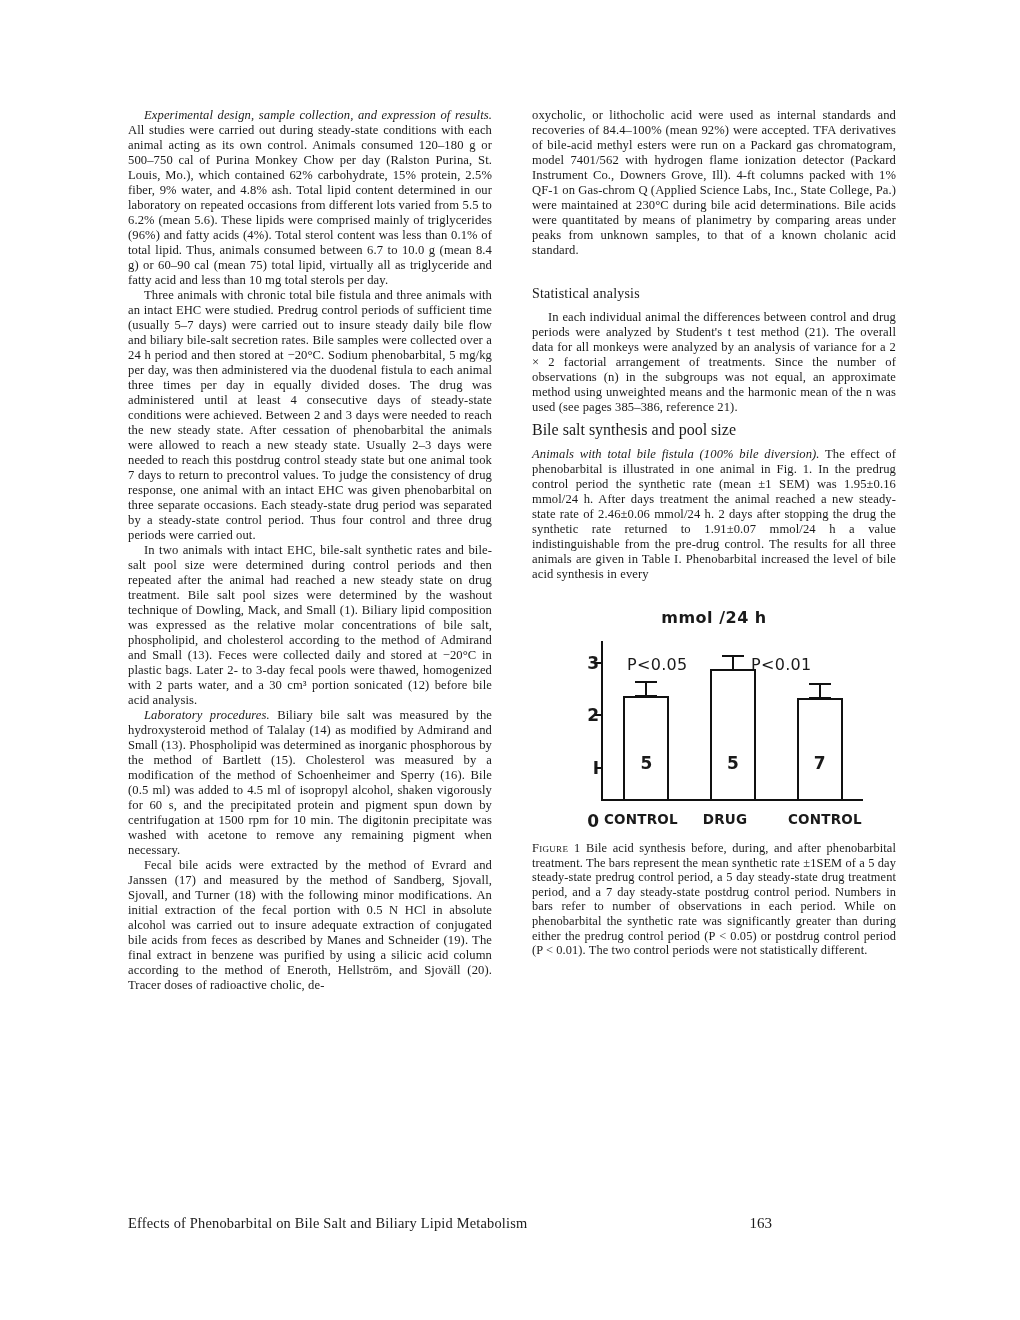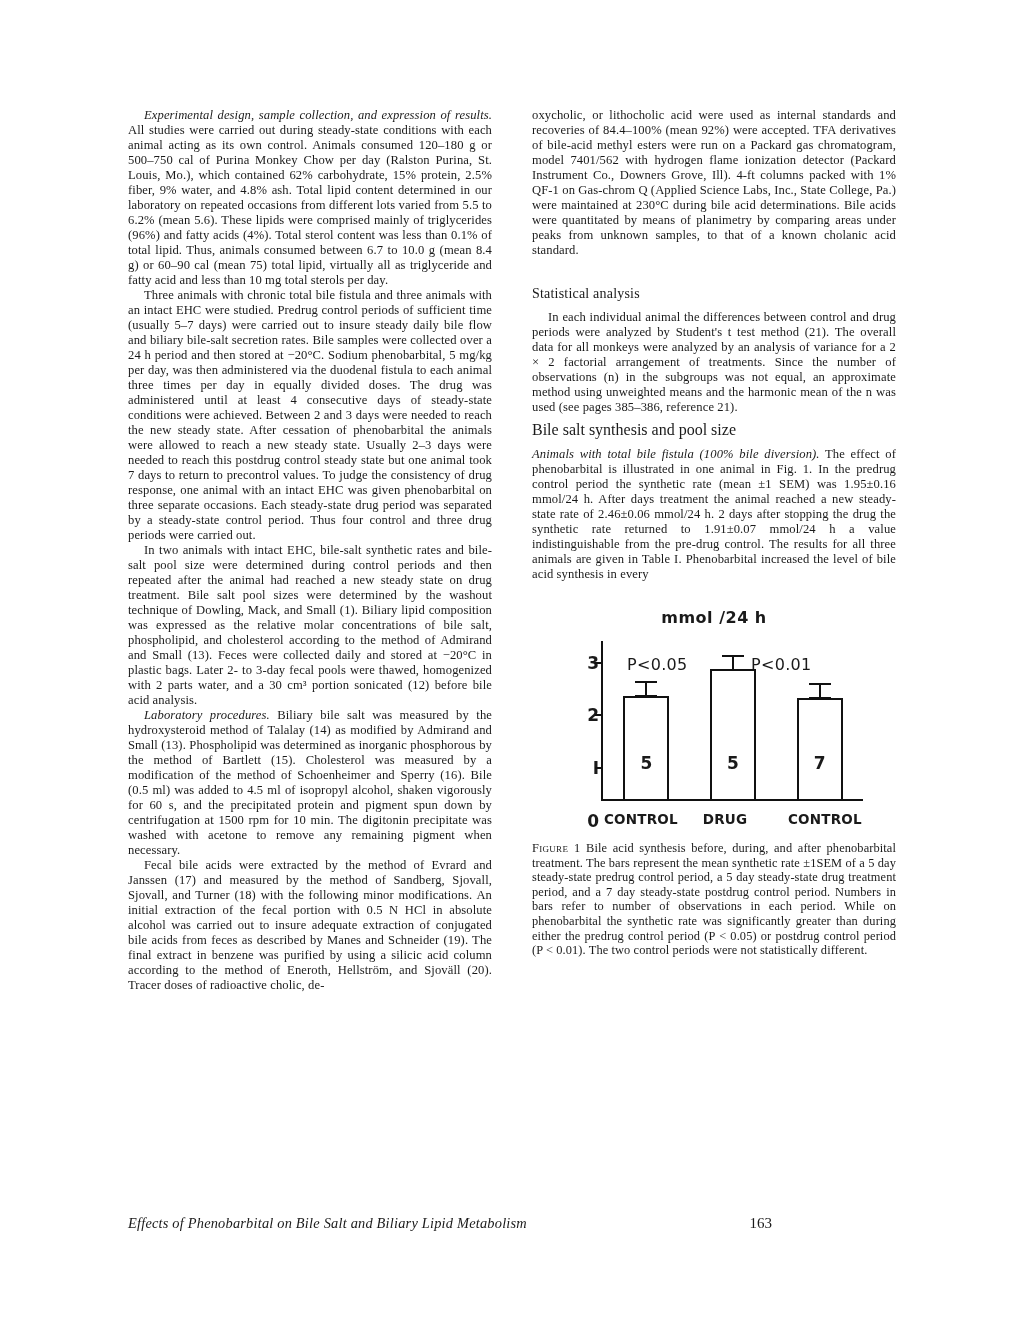--- a/index.html
+++ b/index.html
@@ -206,21 +206,20 @@
   .footer {
     position: absolute;
     left: 128px;
     right: 124px;
     bottom: 88px;
     display: flex;
     justify-content: space-between;
     align-items: baseline;
   }
   .footer-title {
-    font-style: italic;
     font-size: 14.4px;
     letter-spacing: 0.2px;
   }
   .footer-page {
     font-size: 15px;
     font-weight: normal;
   }
 </style>
 </head>
 <body>

